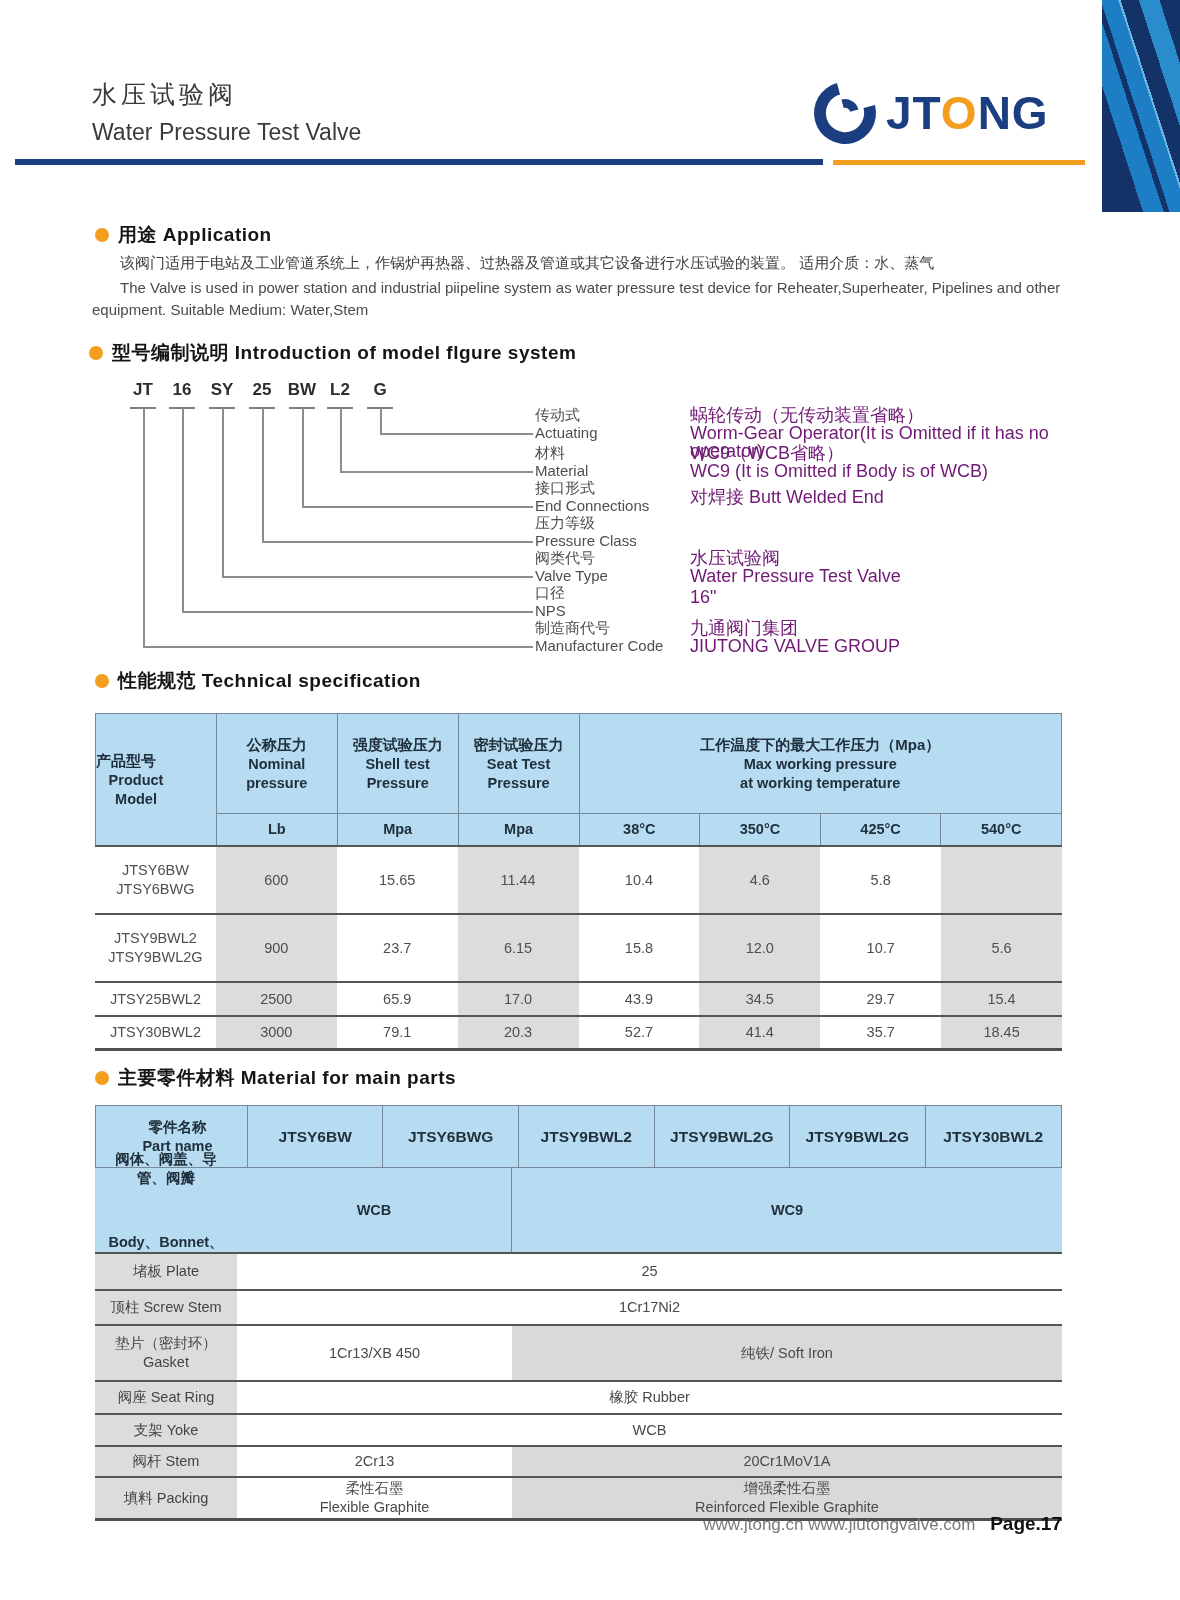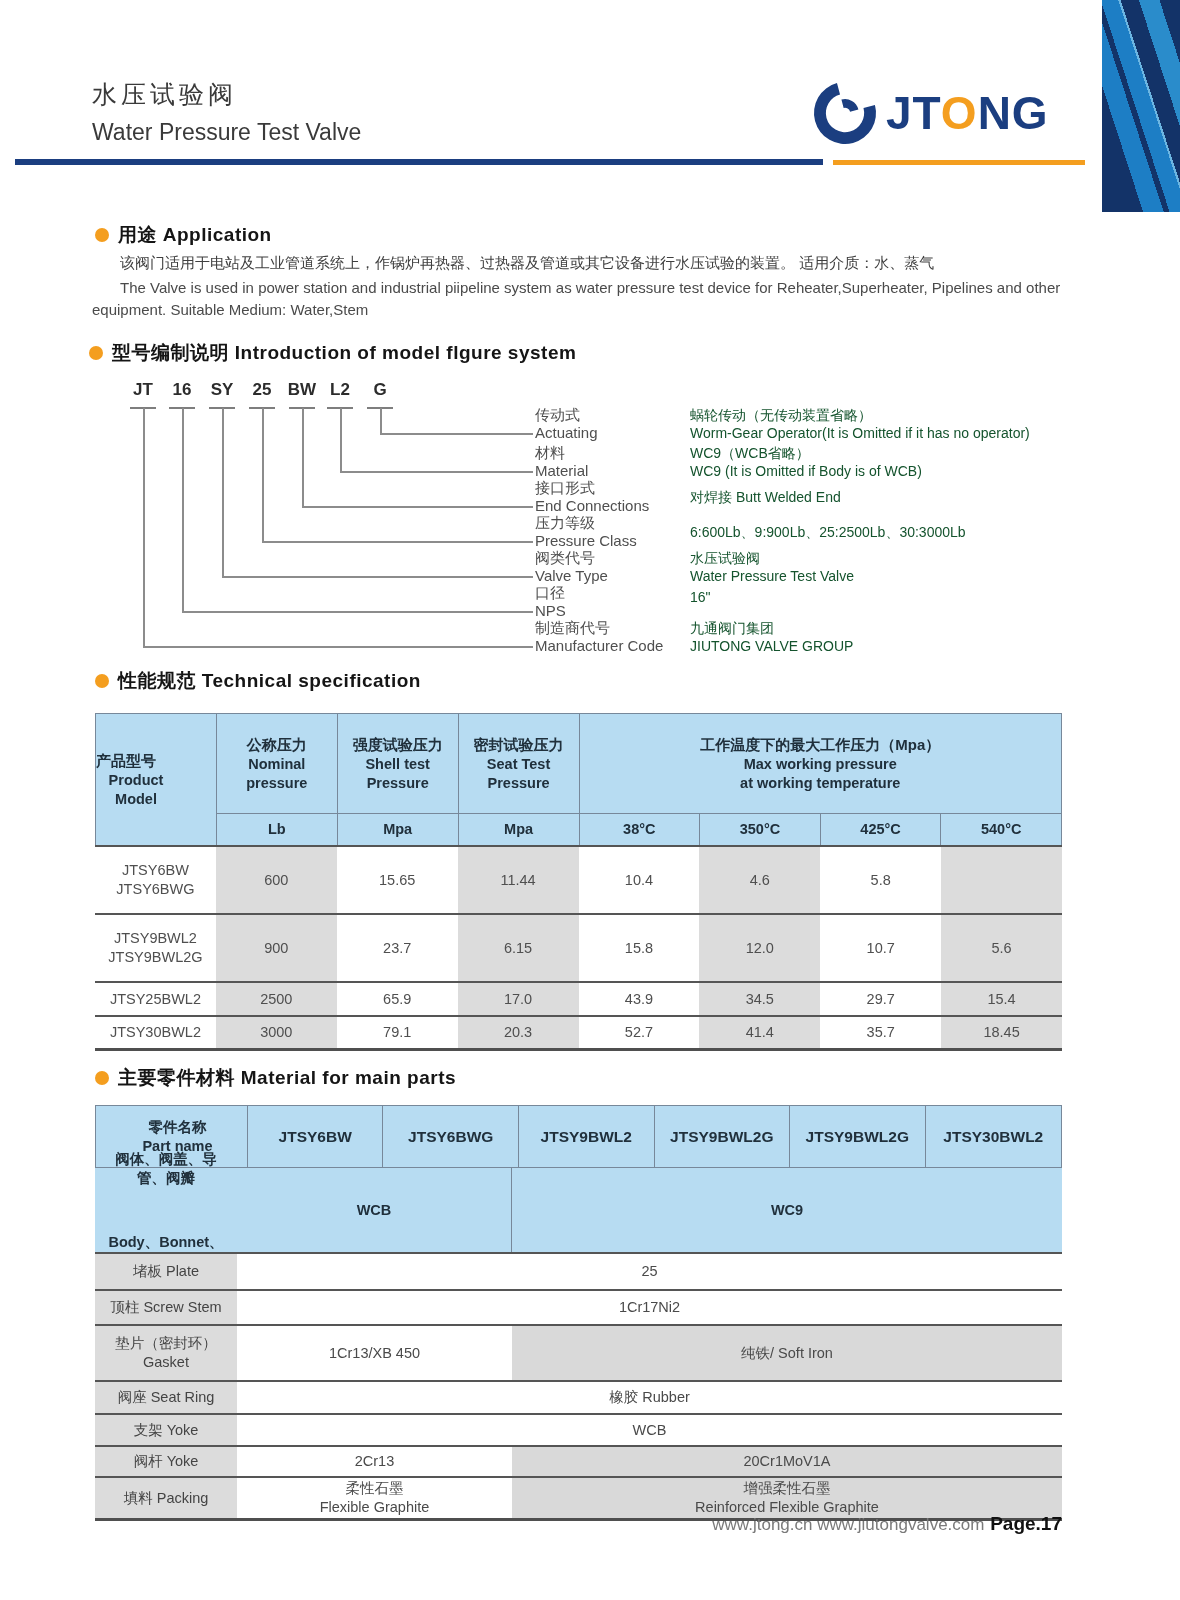--- a/index.html
+++ b/index.html
@@ -30,21 +30,21 @@
   .sec-head .txt{font-size:19px;font-weight:bold;color:#151515;letter-spacing:.5px;}
   
   .app-zh{position:absolute;left:120px;top:254px;width:960px;font-size:15px;color:#3f3f3f;}
   .app-en{position:absolute;left:92px;top:277px;width:988px;font-size:15px;line-height:22px;color:#4a4a4a;text-indent:28px;}
   
   .code{position:absolute;transform:translateX(-50%);font-size:17px;font-weight:bold;color:#2c2c2c;top:380px;}
   .tick{position:absolute;height:2px;width:26px;background:#7e7e7e;top:407px;}
   .vline{position:absolute;width:2px;background:#8c8c8c;top:408px;}
   .hline{position:absolute;height:2px;background:#8c8c8c;}
   .dg-label{position:absolute;left:535px;width:150px;font-size:15px;color:#4f4f4f;line-height:18px;}
-  .dg-value{position:absolute;left:690px;width:420px;font-size:14px;color:#14532d;line-height:18px;}
+  .dg-value{position:absolute;left:690px;width:420px;font-size:18px;color:#701a75;line-height:18px;}
   
   .spec{position:absolute;left:95px;top:713px;width:967px;border-top:1px solid #77889a;border-bottom:3px solid #4f4f4f;}
   .spec-head{display:flex;background:#b7dcf2;border-left:1px solid #77889a;border-right:1px solid #77889a;}
   .sh-cell{border-right:1px solid #77889a;box-sizing:border-box;display:flex;flex-direction:column;}
   .sh-cell:last-child{border-right:none;}
   .sh-top{height:99px;display:flex;flex-direction:column;align-items:center;justify-content:center;text-align:center;border-bottom:1px solid #77889a;}
   .sh-model{height:131px;display:flex;flex-direction:column;align-items:flex-start;justify-content:center;text-align:center;}
   .sh-unit{height:31px;display:flex;align-items:center;justify-content:center;}
   .sh-temps{display:flex;height:31px;}
   .sh-temp{flex:1;display:flex;align-items:center;justify-content:center;border-right:1px solid #77889a;box-sizing:border-box;}
@@ -64,21 +64,21 @@
   .m-part{width:142px;flex:0 0 auto;background:#dcdcdc;display:flex;flex-direction:column;align-items:center;justify-content:center;text-align:center;font-size:14.5px;color:#444;line-height:19px;}
   .m-val{display:flex;flex-direction:column;align-items:center;justify-content:center;text-align:center;font-size:14.5px;color:#4a4a4a;line-height:19px;}
   .span2{width:275px;flex:0 0 auto;}
   .span4{width:550px;flex:0 0 auto;}
   .span6{width:825px;flex:0 0 auto;}
   .blue{background:#b7dcf2;}
   .gray{background:#d9d9d9;}
   .boldtxt{font-weight:bold;color:#20303c;gap:45px;}
   
   .footer{position:absolute;top:1513px;right:118px;font-size:17px;color:#7a7a7a;}
-  .footer .pg{font-size:19px;font-weight:bold;color:#111;margin-left:1px;text-align:right;}
+  .footer .pg{font-size:19px;font-weight:bold;color:#111;margin-left:10px;text-align:right;}
 </style>
 </head>
 <body>
 
 <div class="page">
 
   <div class="title-block">
     <div class="title-zh">水压试验阀</div>
     <div class="title-en">Water Pressure Test Valve</div>
   </div>
@@ -161,23 +161,20 @@
     <div>End Connections</div>
   </div>
   <div class="dg-value" style="top:488px;">
     <div>对焊接 Butt Welded End</div>
   </div>
 
   <div class="dg-label" style="top:514px;">
     <div>压力等级</div>
     <div>Pressure Class</div>
   </div>
-  <div class="dg-value" style="top:523px;">
-    <div>6:600Lb、9:900Lb、25:2500Lb、30:3000Lb</div>
-  </div>
 
   <div class="dg-label" style="top:549px;">
     <div>阀类代号</div>
     <div>Valve Type</div>
   </div>
   <div class="dg-value" style="top:549px;">
     <div>水压试验阀</div>
     <div>Water Pressure Test Valve</div>
   </div>
 
@@ -349,21 +346,21 @@
       <div class="m-part">阀座 Seat Ring</div>
       <div class="m-val span6">橡胶 Rubber</div>
     </div>
 
     <div class="mat-row" style="height:30px;">
       <div class="m-part">支架 Yoke</div>
       <div class="m-val span6">WCB</div>
     </div>
 
     <div class="mat-row" style="height:29px;">
-      <div class="m-part">阀杆 Yoke</div>
+      <div class="m-part">阀杆 Stem</div>
       <div class="m-val span2">2Cr13</div>
       <div class="m-val span4 gray">20Cr1MoV1A</div>
     </div>
 
     <div class="mat-row" style="height:40px;">
       <div class="m-part">填料 Packing</div>
       <div class="m-val span2">
         <div>柔性石墨</div>
         <div>Flexible Graphite</div>
       </div>

